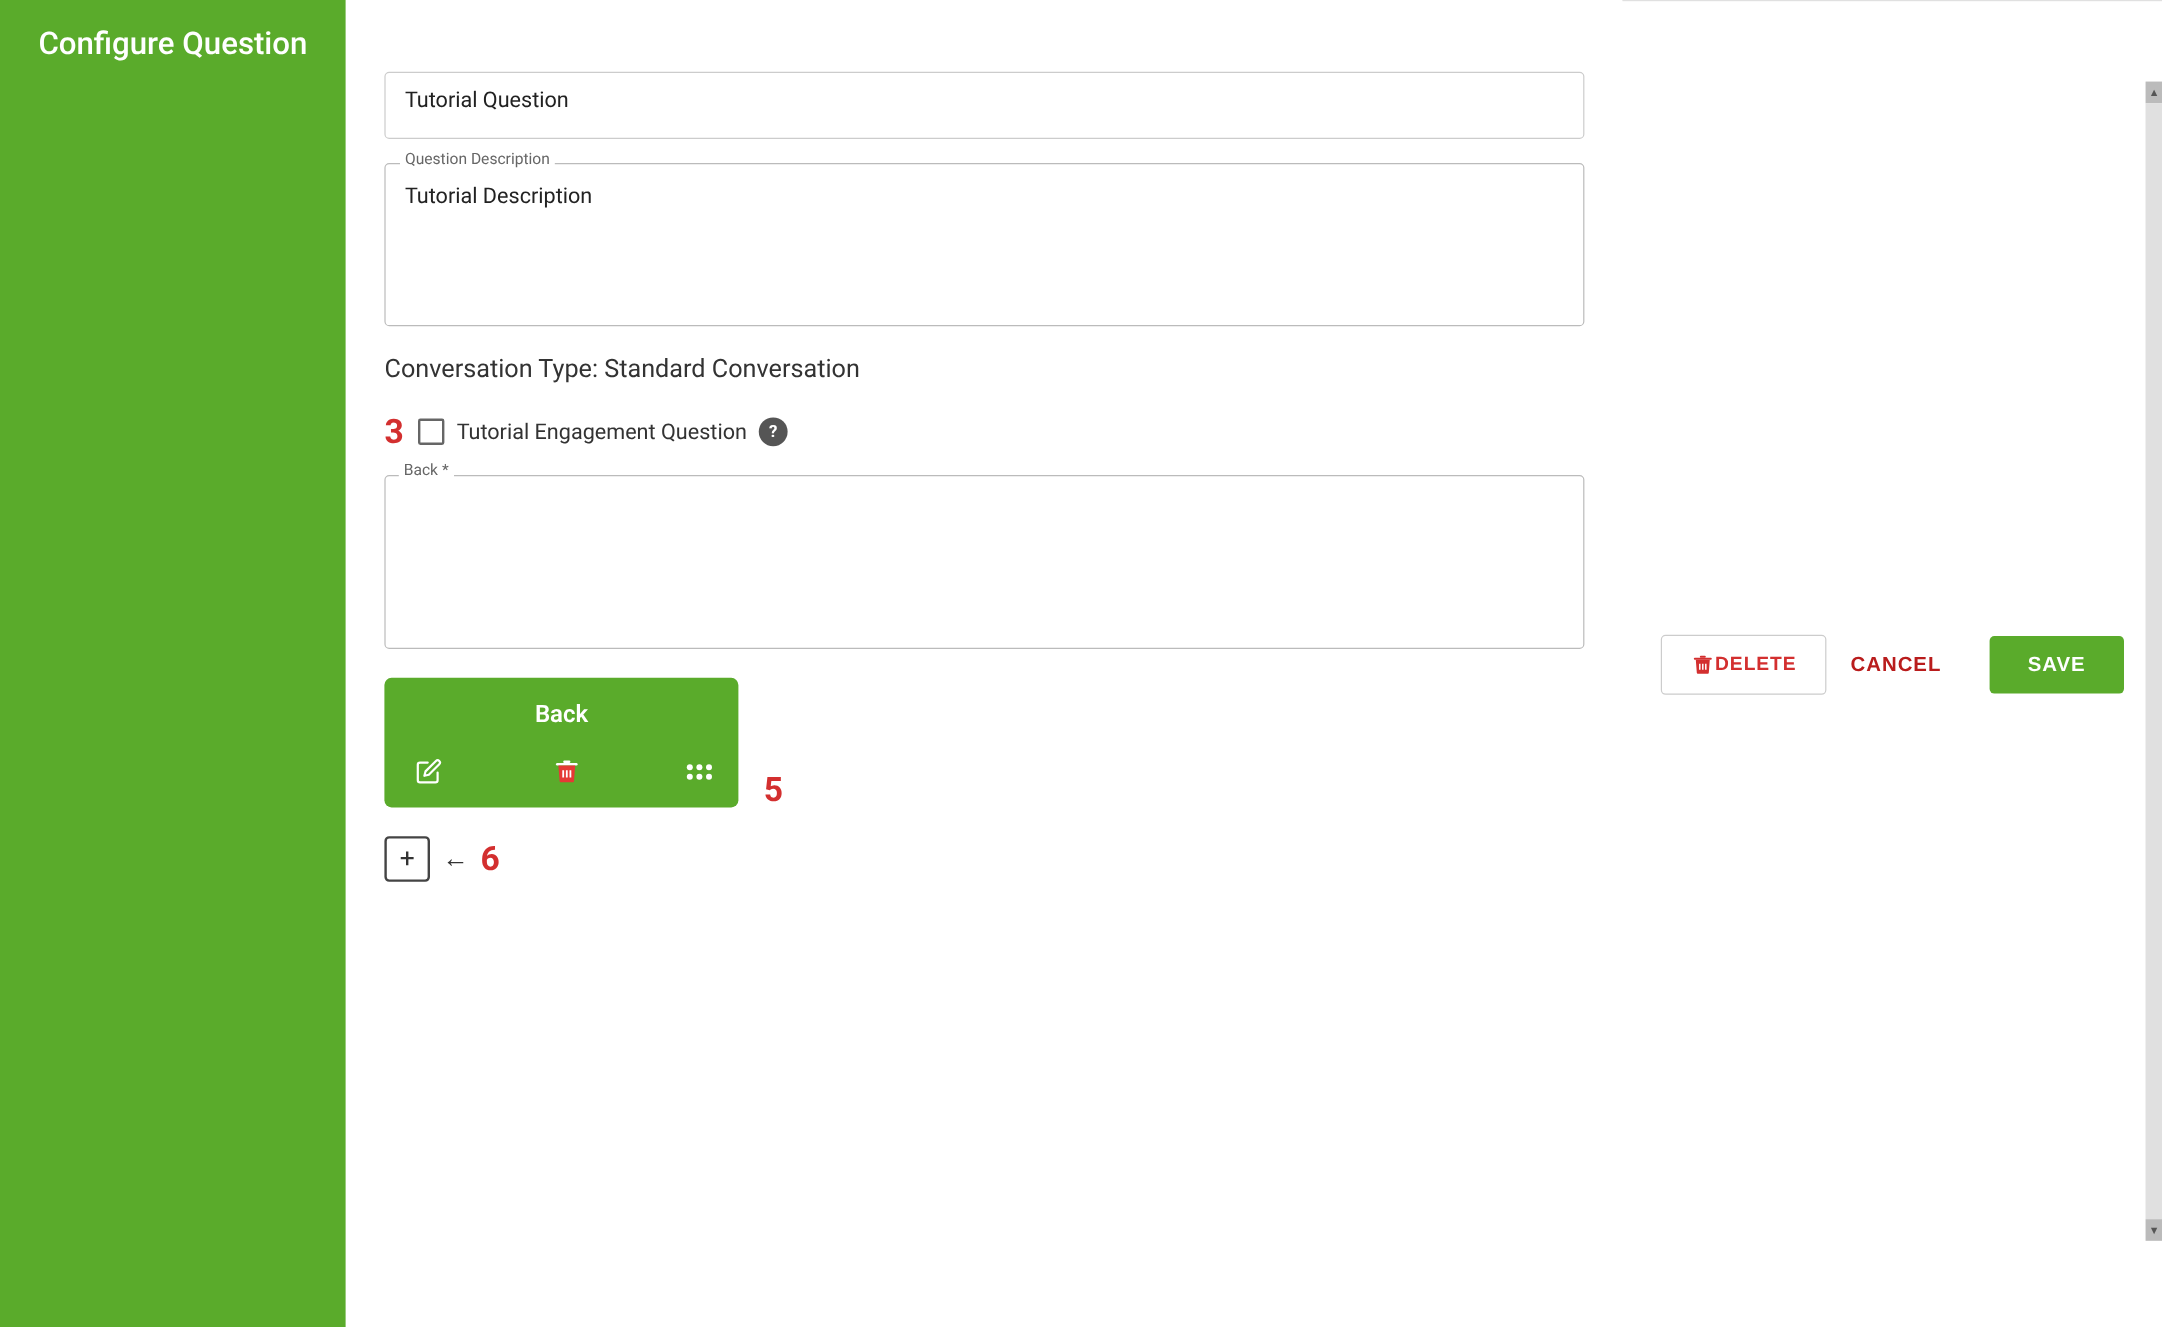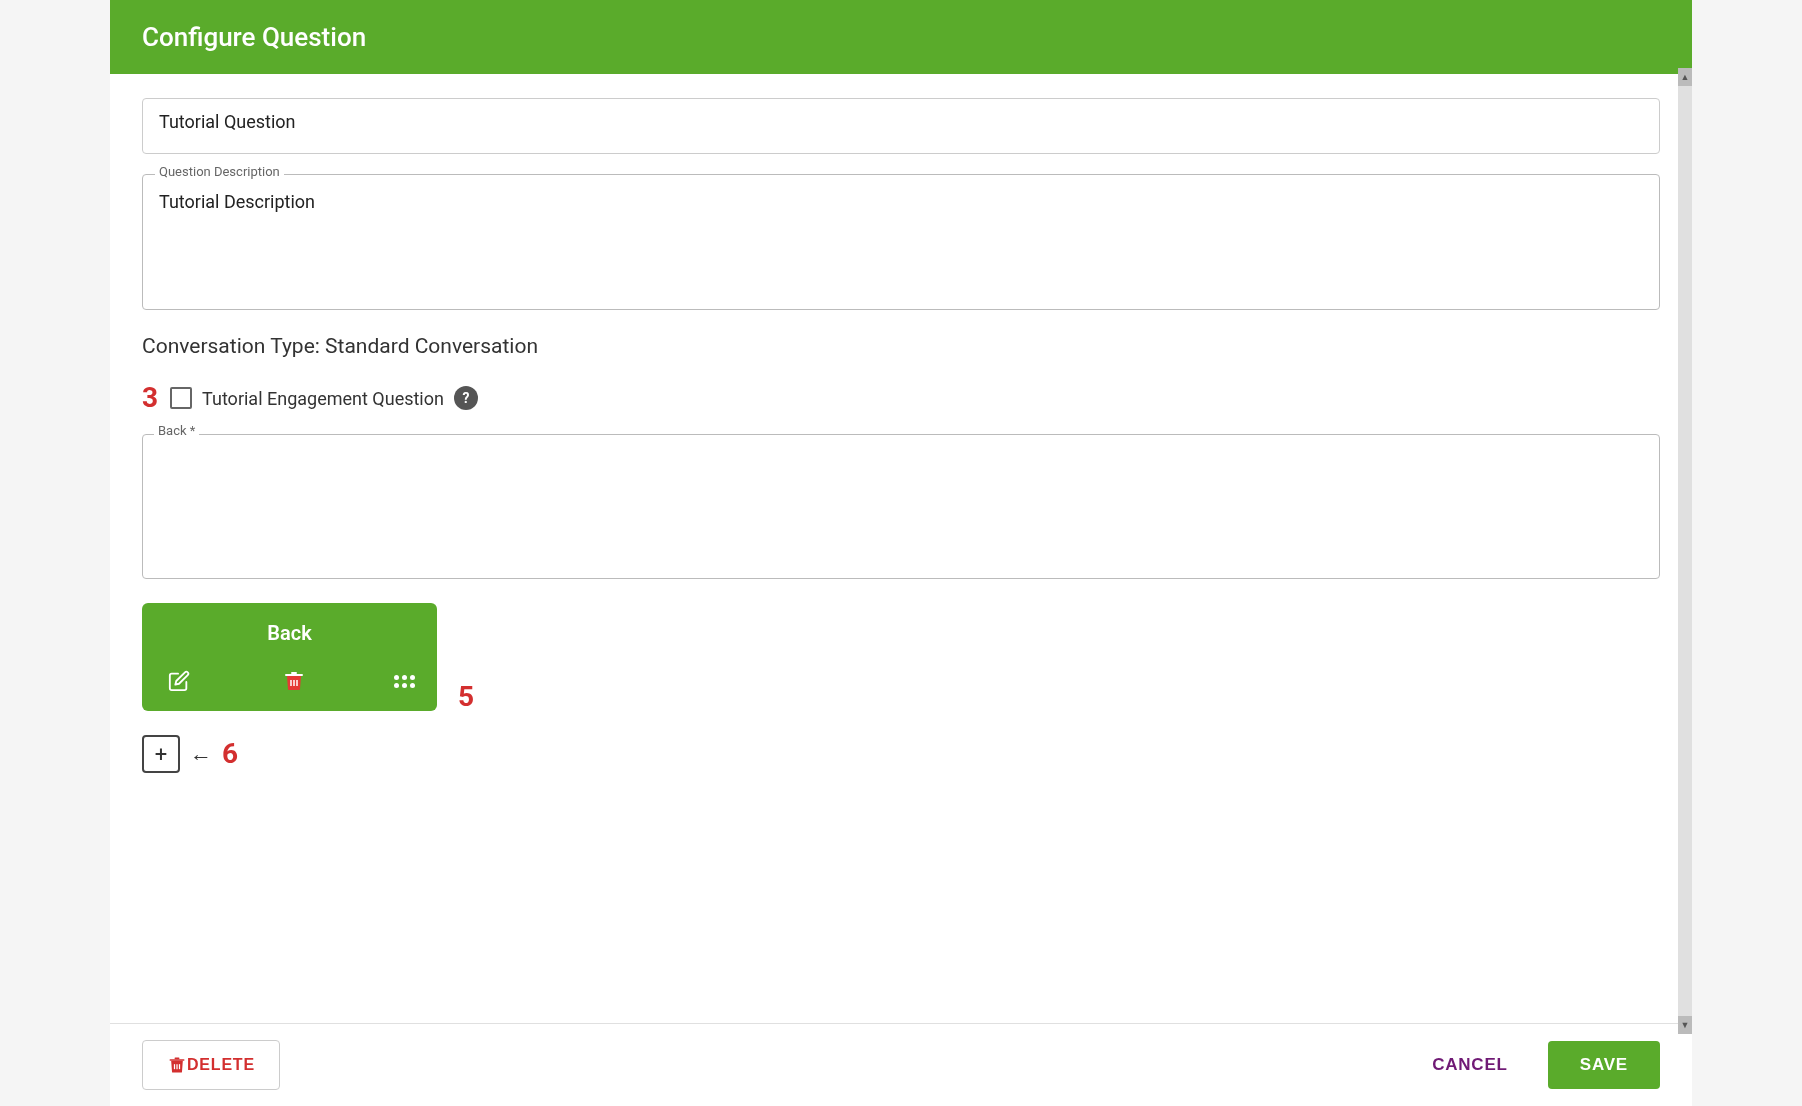--- a/index.html
+++ b/index.html
@@ -7,44 +7,45 @@
       font-family: Roboto, Arial, sans-serif;
       background: #f5f5f5;
       width: 1802px;
       height: 1106px;
       overflow: hidden;
       display: flex;
       align-items: center;
       justify-content: center;
     }
     .dialog-container {
-      width: 1582px;
+      width: 1802px;
       height: 1106px;
       background: #fff;
       display: flex;
-      flex-direction: column;
+      flex-direction: row;
       position: relative;
     }
     .dialog-header {
       background: #5aab2b;
       padding: 22px 32px;
       flex-shrink: 0;
     }
     .dialog-header-title {
       color: #fff;
       font-size: 26px;
       font-weight: 500;
     }
     .dialog-body {
       flex: 1;
       overflow-y: auto;
       padding: 24px 32px 20px 32px;
       display: flex;
       flex-direction: column;
       gap: 20px;
+      margin-top: 36px;
     }
     
     .dialog-body::-webkit-scrollbar { width: 12px; }
     .dialog-body::-webkit-scrollbar-track { background: #f1f1f1; }
     .dialog-body::-webkit-scrollbar-thumb { background: #ccc; border-radius: 4px; }
 
     .field-box {
       border: 1px solid #ccc;
       border-radius: 4px;
       padding: 12px 16px;
@@ -267,21 +268,21 @@
     .footer-right {
       display: flex;
       align-items: center;
       gap: 20px;
     }
     .cancel-btn {
       background: none;
       border: none;
       font-size: 17px;
       font-weight: 600;
-      color: #701a75;
+      color: #b91c1c;
       cursor: pointer;
       letter-spacing: 0.8px;
       padding: 14px 20px;
       text-align: right;
     }
     .save-btn {
       background: #5aab2b;
       border: none;
       border-radius: 4px;
       padding: 14px 32px;

